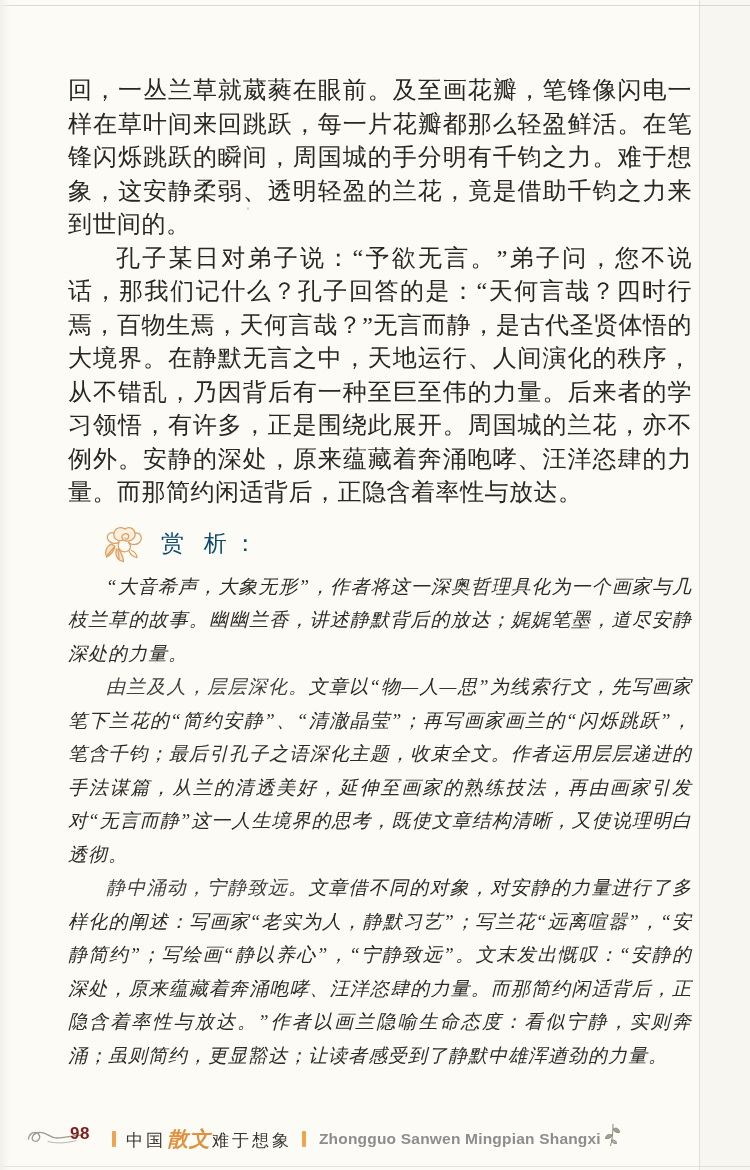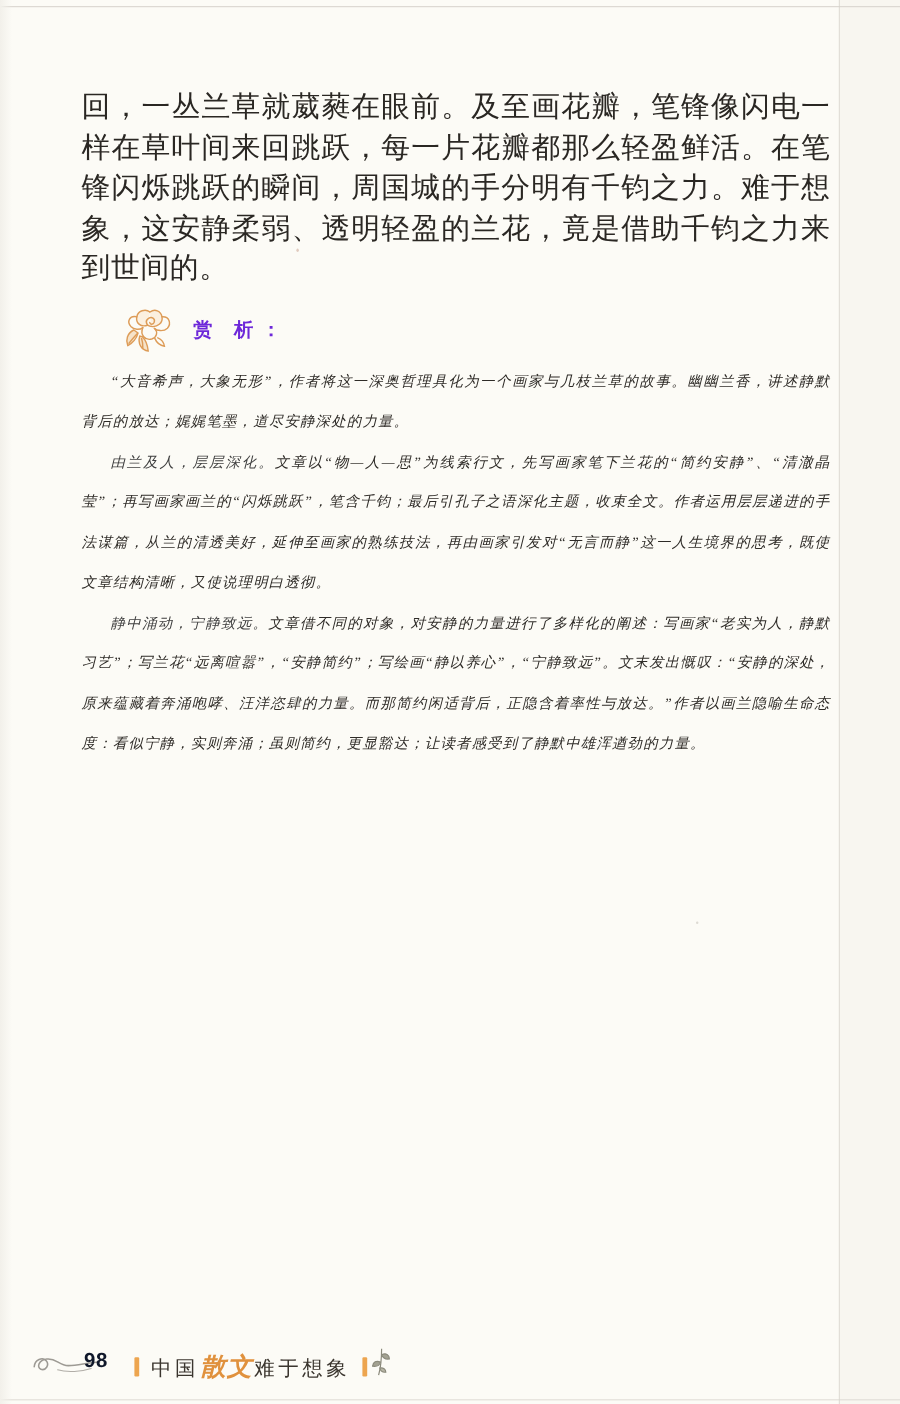--- a/index.html
+++ b/index.html
@@ -27,37 +27,37 @@
     font-size:24px; line-height:33.5px; letter-spacing:0.5px;
     text-indent:2em;
   }
   .body-text.first { text-indent:0; }
 
   .section-header {
     display:flex; align-items:center; gap:13px;
     height:48px; margin:10px 0 2px; padding-left:34px;
   }
   .section-title {
-    color:#6d28d9; font-size:16px; font-weight:bold;
+    color:#0c4a6e; font-size:23px; font-weight:normal;
     letter-spacing:7px; white-space:nowrap;
   }
 
   .shangxi {
-    font-size:12px; line-height:33.5px; letter-spacing:1px;
+    font-size:19px; line-height:33.5px; letter-spacing:1px;
     font-style:italic; color:#2e2b27; text-indent:2em;
   }
   .shangxi .lead { color:#404040; font-weight:400; }
 
   .footer {
     position:absolute; left:26px; bottom:10px; right:30px;
     height:42px; display:flex; align-items:center;
     font-family:"Liberation Sans","DejaVu Sans",sans-serif;
   }
   .page-num {
-    font-size:17px; font-weight:bold; color:#0f172a;
+    font-size:17px; font-weight:bold; color:#7f1d1d;
     margin-left:-16px; margin-top:-10px; letter-spacing:0.5px;
   }
   .fbar {
     display:inline-block; width:4px; height:16px; border-radius:1px;
     background:#eda54f;
   }
   .bar1 { margin-left:22px; }
   .bar2 { margin-left:10px; }
   .title-cn {
     font-family:"Liberation Serif","DejaVu Serif",serif;
@@ -84,20 +84,21 @@
   <div class="edge-top"></div>
   <div class="edge-bottom"></div>
   <div class="edge-left-shade"></div>
   <div class="speck" style="left:76px; top:222px; width:3px; height:3px; opacity:.55;"></div>
   <div class="speck" style="left:247px; top:207px; width:2px; height:3px; opacity:.5; background:#c59a86;"></div>
   <div class="speck" style="left:580px; top:768px; width:2px; height:2px; opacity:.45;"></div>
 
   <main class="content">
 
     <p class="body-text first">回，一丛兰草就葳蕤在眼前。及至画花瓣，笔锋像闪电一样在草叶间来回跳跃，每一片花瓣都那么轻盈鲜活。在笔锋闪烁跳跃的瞬间，周国城的手分明有千钧之力。难于想象，这安静柔弱、透明轻盈的兰花，竟是借助千钧之力来到世间的。</p>
+    <p class="body-text">孔子某日对弟子说：“予欲无言。”弟子问，您不说话，那我们记什么？孔子回答的是：“天何言哉？四时行焉，百物生焉，天何言哉？”无言而静，是古代圣贤体悟的大境界。在静默无言之中，天地运行、人间演化的秩序，从不错乱，乃因背后有一种至巨至伟的力量。后来者的学习领悟，有许多，正是围绕此展开。周国城的兰花，亦不例外。安静的深处，原来蕴藏着奔涌咆哮、汪洋恣肆的力量。而那简约闲适背后，正隐含着率性与放达。</p>
 
     <div class="section-header">
       <span>
         <svg width="46" height="46" viewBox="0 0 46 46">
           <g fill="none" stroke="#dd9c58" stroke-width="1.2" stroke-linecap="round">
             <path d="M21 21 C15 23 11 19 12 14 C13 9 19 7 23 10" fill="#fbf0e0"></path>
             <path d="M23 10 C27 7 32 9 33 14 C34 19 29 23 24 22" fill="#fbf0e0"></path>
             <path d="M24 22 C20 21.5 18.5 17.5 21.5 15.5 C24.5 13.5 27.5 15.5 26.5 18.5 C25.7 20.7 23.2 20.6 22.8 18.8"></path>
             <path d="M12 14 C6 12.5 3.5 18 7 22 C9.8 25 14.5 25 17 23"></path>
             <path d="M33 14 C39 13.5 41 19.5 37.5 23.5 C34.5 26.5 28.5 25.8 26.5 23.5"></path>
@@ -128,20 +129,21 @@
         <g fill="none" stroke="#9d9a94" stroke-width="1.3" stroke-linecap="round">
           <path d="M2.5 17 C3 11 9.5 8.5 12.5 12 C15.5 15.5 12 20.5 8 19 C4.5 17.6 6 11.5 13 10.5 C21 9.5 23 16 31 16 C39.5 16 46 13.5 57 13"></path>
           <path d="M22 19.5 C30 22 42 21 50 18.5" stroke-width="0.9" opacity="0.8"></path>
         </g>
       </svg>
     </span>
     <span class="page-num">98</span>
     <span class="fbar bar1"></span>
     <span class="title-cn"><span>中国</span><span class="title-callig">散文</span><span>难于想象</span></span>
     <span class="fbar bar2"></span>
+    <span class="title-pinyin">Zhongguo Sanwen Mingpian Shangxi</span>
     <span class="sprig">
       <svg width="18" height="26" viewBox="0 0 18 26">
         <g fill="none" stroke="#8b8a7c" stroke-width="1">
           <path d="M10 2 C10 9 9.5 17 7.5 24"></path>
           <path d="M10 7 C13.5 5 16.5 7 16.5 10.5 C13 11 11 9.5 10 7 Z" fill="#a3a292"></path>
           <path d="M9 13 C5.5 11.5 3 13 2.5 16.5 C6 17 8.5 15.5 9 13 Z" fill="#a3a292"></path>
           <path d="M8.5 18 C11.5 17.5 13.5 19 13.5 21.5 C10.5 21.8 9 20.5 8.5 18 Z" fill="#b5b4a4"></path>
         </g>
       </svg>
     </span>

